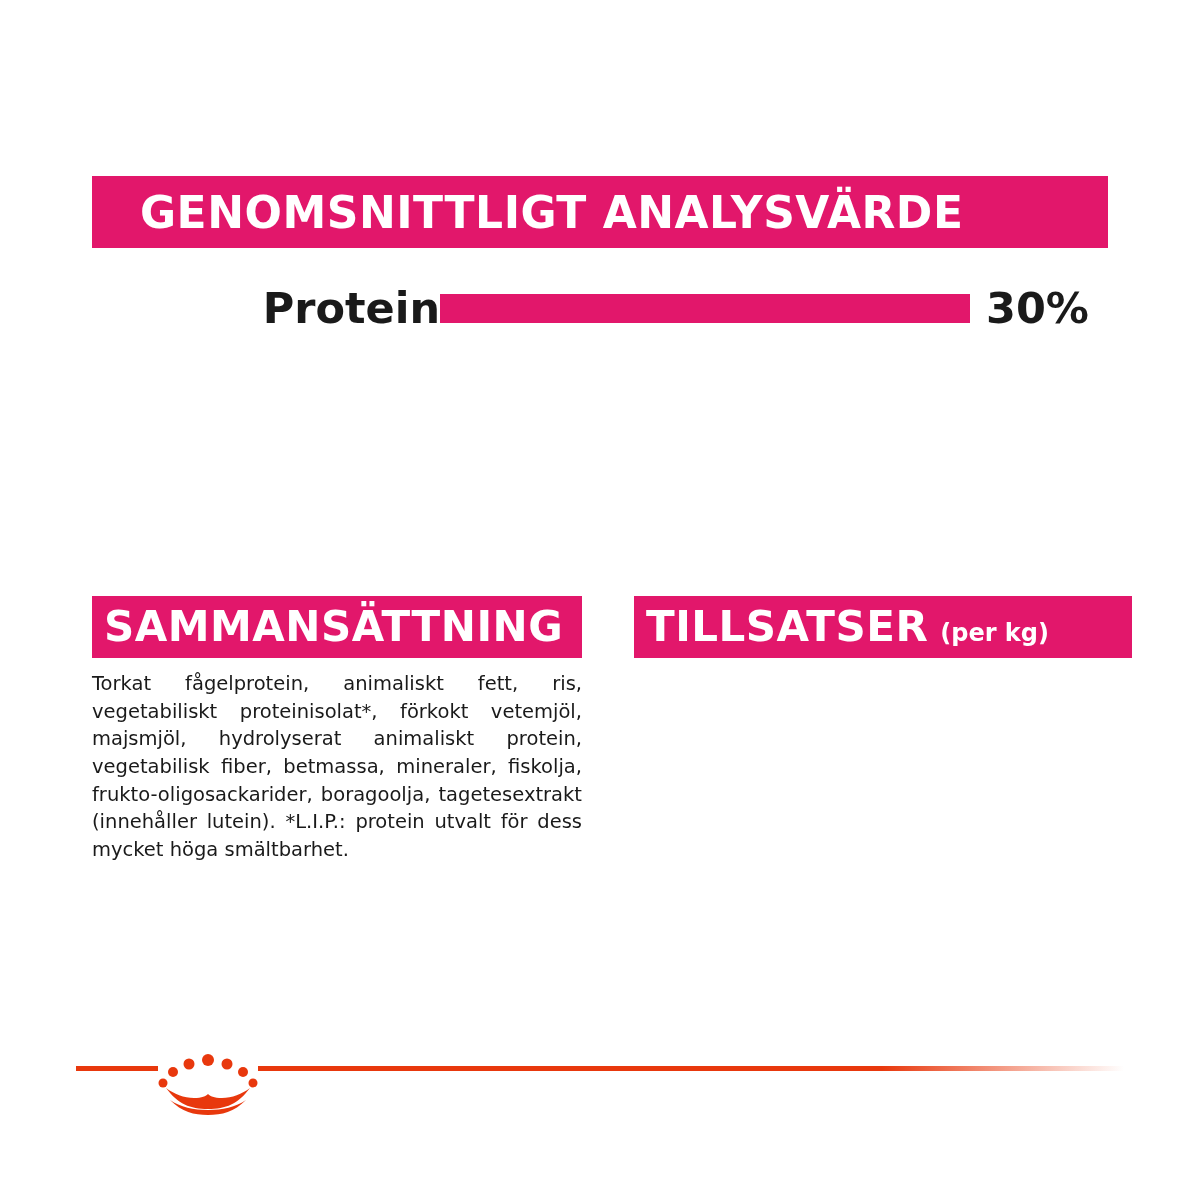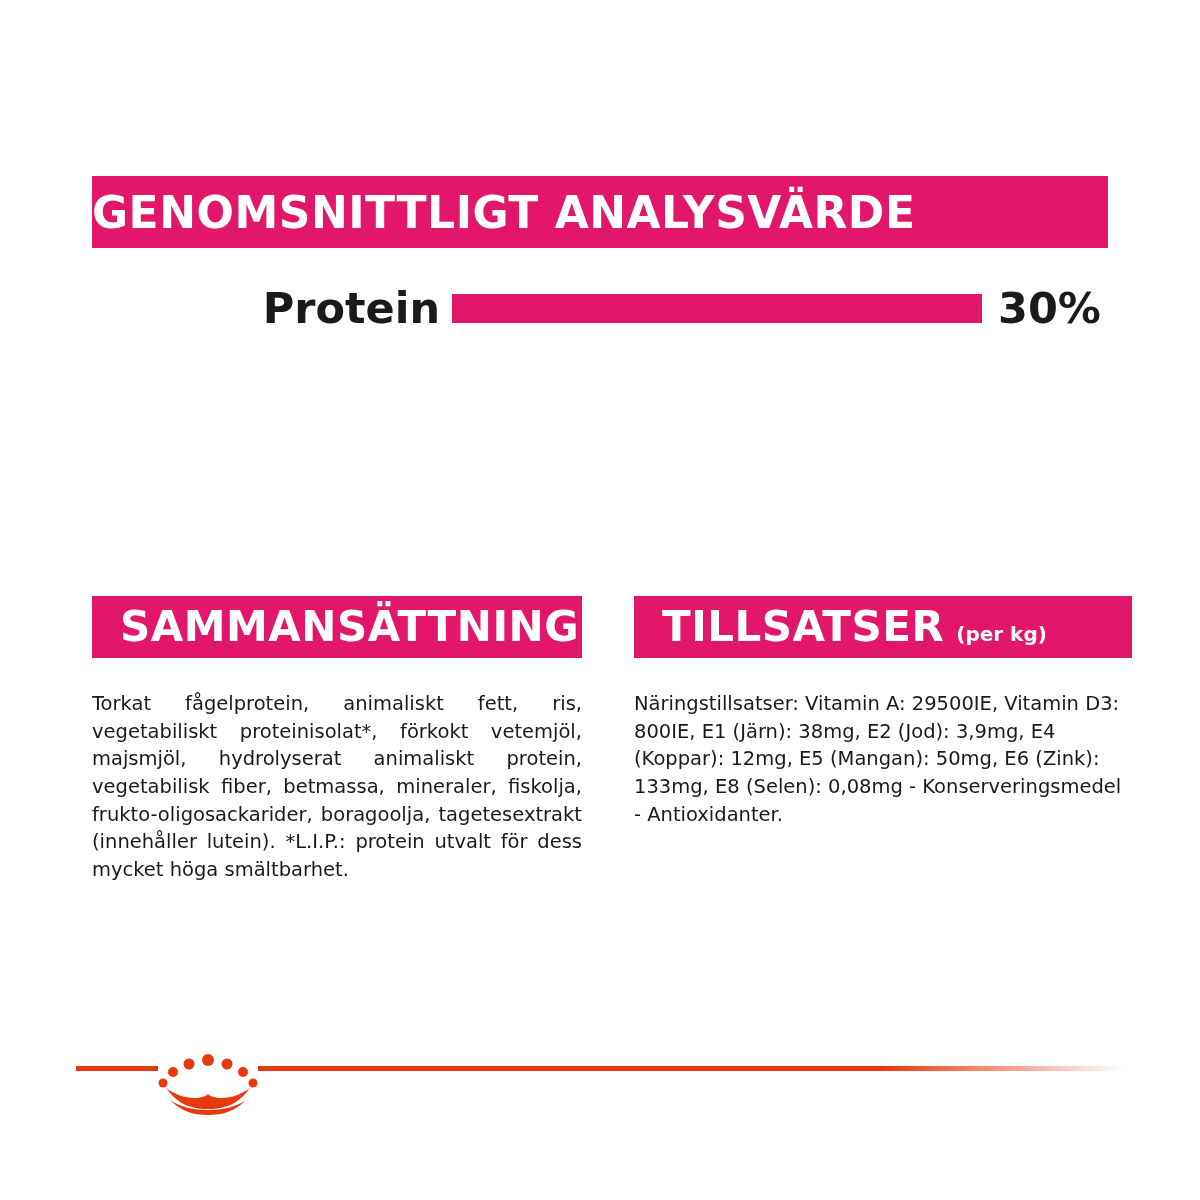--- a/index.html
+++ b/index.html
@@ -29,20 +29,21 @@
     height: 72px;
     background: #e2176b;
     display: flex;
     align-items: center;
   }
   .analysis-header .title {
     color: #ffffff;
     font-size: 44px;
     font-weight: bold;
     letter-spacing: 0.5px;
+    margin-left: 48px;
     white-space: nowrap;
   }
 
   .chart {
     position: absolute;
     left: 92px;
     top: 280px;
     width: 1016px;
   }
   .chart-row {
@@ -57,21 +58,20 @@
     box-sizing: border-box;
     font-size: 43px;
     font-weight: bold;
     color: #1a1a1a;
     white-space: nowrap;
   }
   .bar-wrap {
     display: flex;
     align-items: center;
     flex: 1;
-    margin-left: 12px;
   }
   .bar {
     height: 29px;
     background: #e2176b;
   }
   .bar-value {
     font-size: 43px;
     font-weight: bold;
     color: #1a1a1a;
     margin-left: 16px;
@@ -84,43 +84,43 @@
     top: 596px;
   }
   .col-left { left: 92px; width: 490px; }
   .col-right { left: 634px; width: 498px; }
 
   .col-header {
     background: #e2176b;
     height: 62px;
     display: flex;
     align-items: baseline;
-    padding-left: 28px;
+    padding-left: 12px;
     box-sizing: border-box;
     text-align: center;
   }
   .col-header .h-title {
     color: #ffffff;
     font-size: 42px;
     font-weight: bold;
     letter-spacing: 0.5px;
     line-height: 62px;
     white-space: nowrap;
   }
   .col-header .h-sub {
     color: #ffffff;
-    font-size: 20px;
+    font-size: 24px;
     font-weight: bold;
     margin-left: 12px;
     line-height: 62px;
     white-space: nowrap;
   }
 
   .col-body {
-    margin-top: 32px;
+    margin-top: 12px;
     font-size: 19.5px;
     line-height: 1.42;
     color: #1a1a1a;
   }
   .col-left .col-body {
     text-align: justify;
     text-justify: inter-word;
   }
 
   
@@ -183,21 +183,20 @@
       <span class="h-title">SAMMANSÄTTNING</span>
     </div>
     <div class="col-body">Torkat fågelprotein, animaliskt fett, ris, vegetabiliskt proteinisolat*, förkokt vetemjöl, majsmjöl, hydrolyserat animaliskt protein, vegetabilisk fiber, betmassa, mineraler, fiskolja, frukto-oligosackarider, boragoolja, tagetesextrakt (innehåller lutein). *L.I.P.: protein utvalt för dess mycket höga smältbarhet.</div>
   </div>
 
   <div class="col col-right">
     <div class="col-header">
       <span class="h-title">TILLSATSER</span>
       <span class="h-sub">(per kg)</span>
     </div>
-    <div class="col-body">Näringstillsatser: Vitamin A: 29500IE, Vitamin D3: 800IE, E1 (Järn): 38mg, E2 (Jod): 3,9mg, E4 (Koppar): 12mg, E5 (Mangan): 50mg, E6 (Zink): 133mg, E8 (Selen): 0,08mg - Konserveringsmedel - Antioxidanter.</div>
   </div>
 
   <div class="footer">
     <div class="footer-line left"></div>
     <div class="footer-line right"></div>
     <div class="crown">
       <svg width="104" height="62" viewBox="0 0 104 62" xmlns="http://www.w3.org/2000/svg">
         <g fill="#e8380d">
           <circle cx="52" cy="6" r="6"></circle>
           <circle cx="33" cy="10" r="5.5"></circle>

